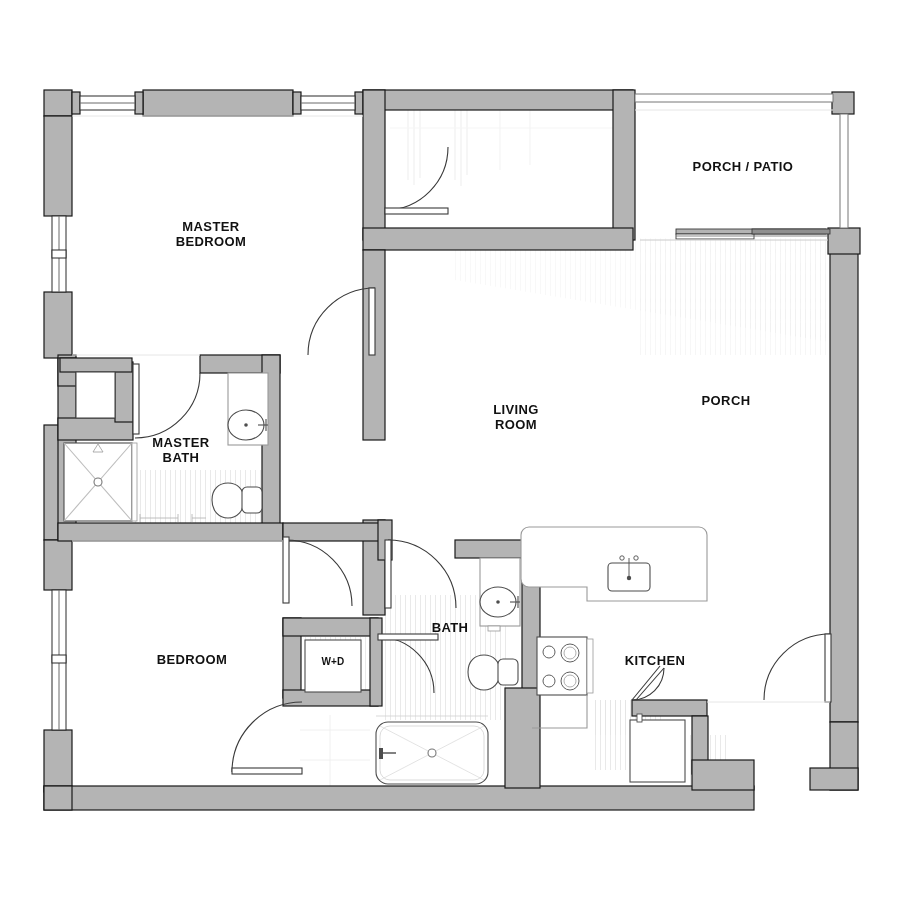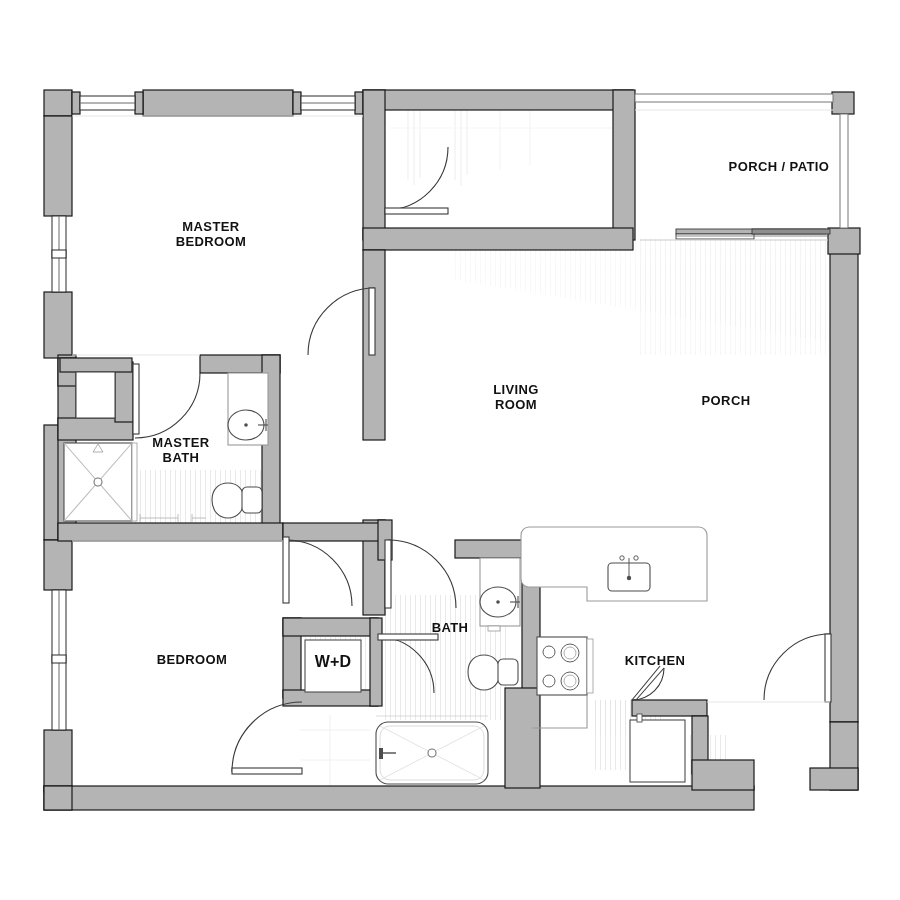--- a/index.html
+++ b/index.html
@@ -31,21 +31,21 @@
     font-size: 13px;
     letter-spacing: 0.4px;
     color: #111111;
     text-align: center;
     line-height: 1.15;
     white-space: pre-line;
     transform: translate(-50%, -50%);
     pointer-events: none;
   }
   .room-label.small {
-    font-size: 16px;
+    font-size: 10px;
     letter-spacing: 0.2px;
   }
 </style>
 </head>
 <body>
 
 <div id="plan-root">
 
   <svg id="plan-svg" viewBox="0 0 900 900">
     <defs>
@@ -372,26 +372,26 @@
       <line x1="72" y1="541" x2="283" y2="541"></line>
       <line x1="635" y1="110" x2="833" y2="110"></line>
       <line x1="707" y1="702" x2="830" y2="702"></line>
     </g>
 
   </svg>
 
   <div class="room-label" style="left:211px; top:235px;">MASTER
 BEDROOM</div>
 
-  <div class="room-label" style="left:743px; top:167px;margin-left:36px;">PORCH / PATIO</div>
+  <div class="room-label" style="left:743px; top:167px;">PORCH / PATIO</div>
 
   <div class="room-label" style="left:181px; top:451px;">MASTER
 BATH</div>
 
-  <div class="room-label" style="left:516px; top:398px;text-align:center;">LIVING
+  <div class="room-label" style="left:516px; top:418px;text-align:center;">LIVING
 ROOM</div>
 
   <div class="room-label" style="left:726px; top:401px;">PORCH</div>
 
   <div class="room-label" style="left:192px; top:660px;">BEDROOM</div>
 
   <div class="room-label" style="left:450px; top:628px;">BATH</div>
 
   <div class="room-label" style="left:655px; top:661px;">KITCHEN</div>
 

